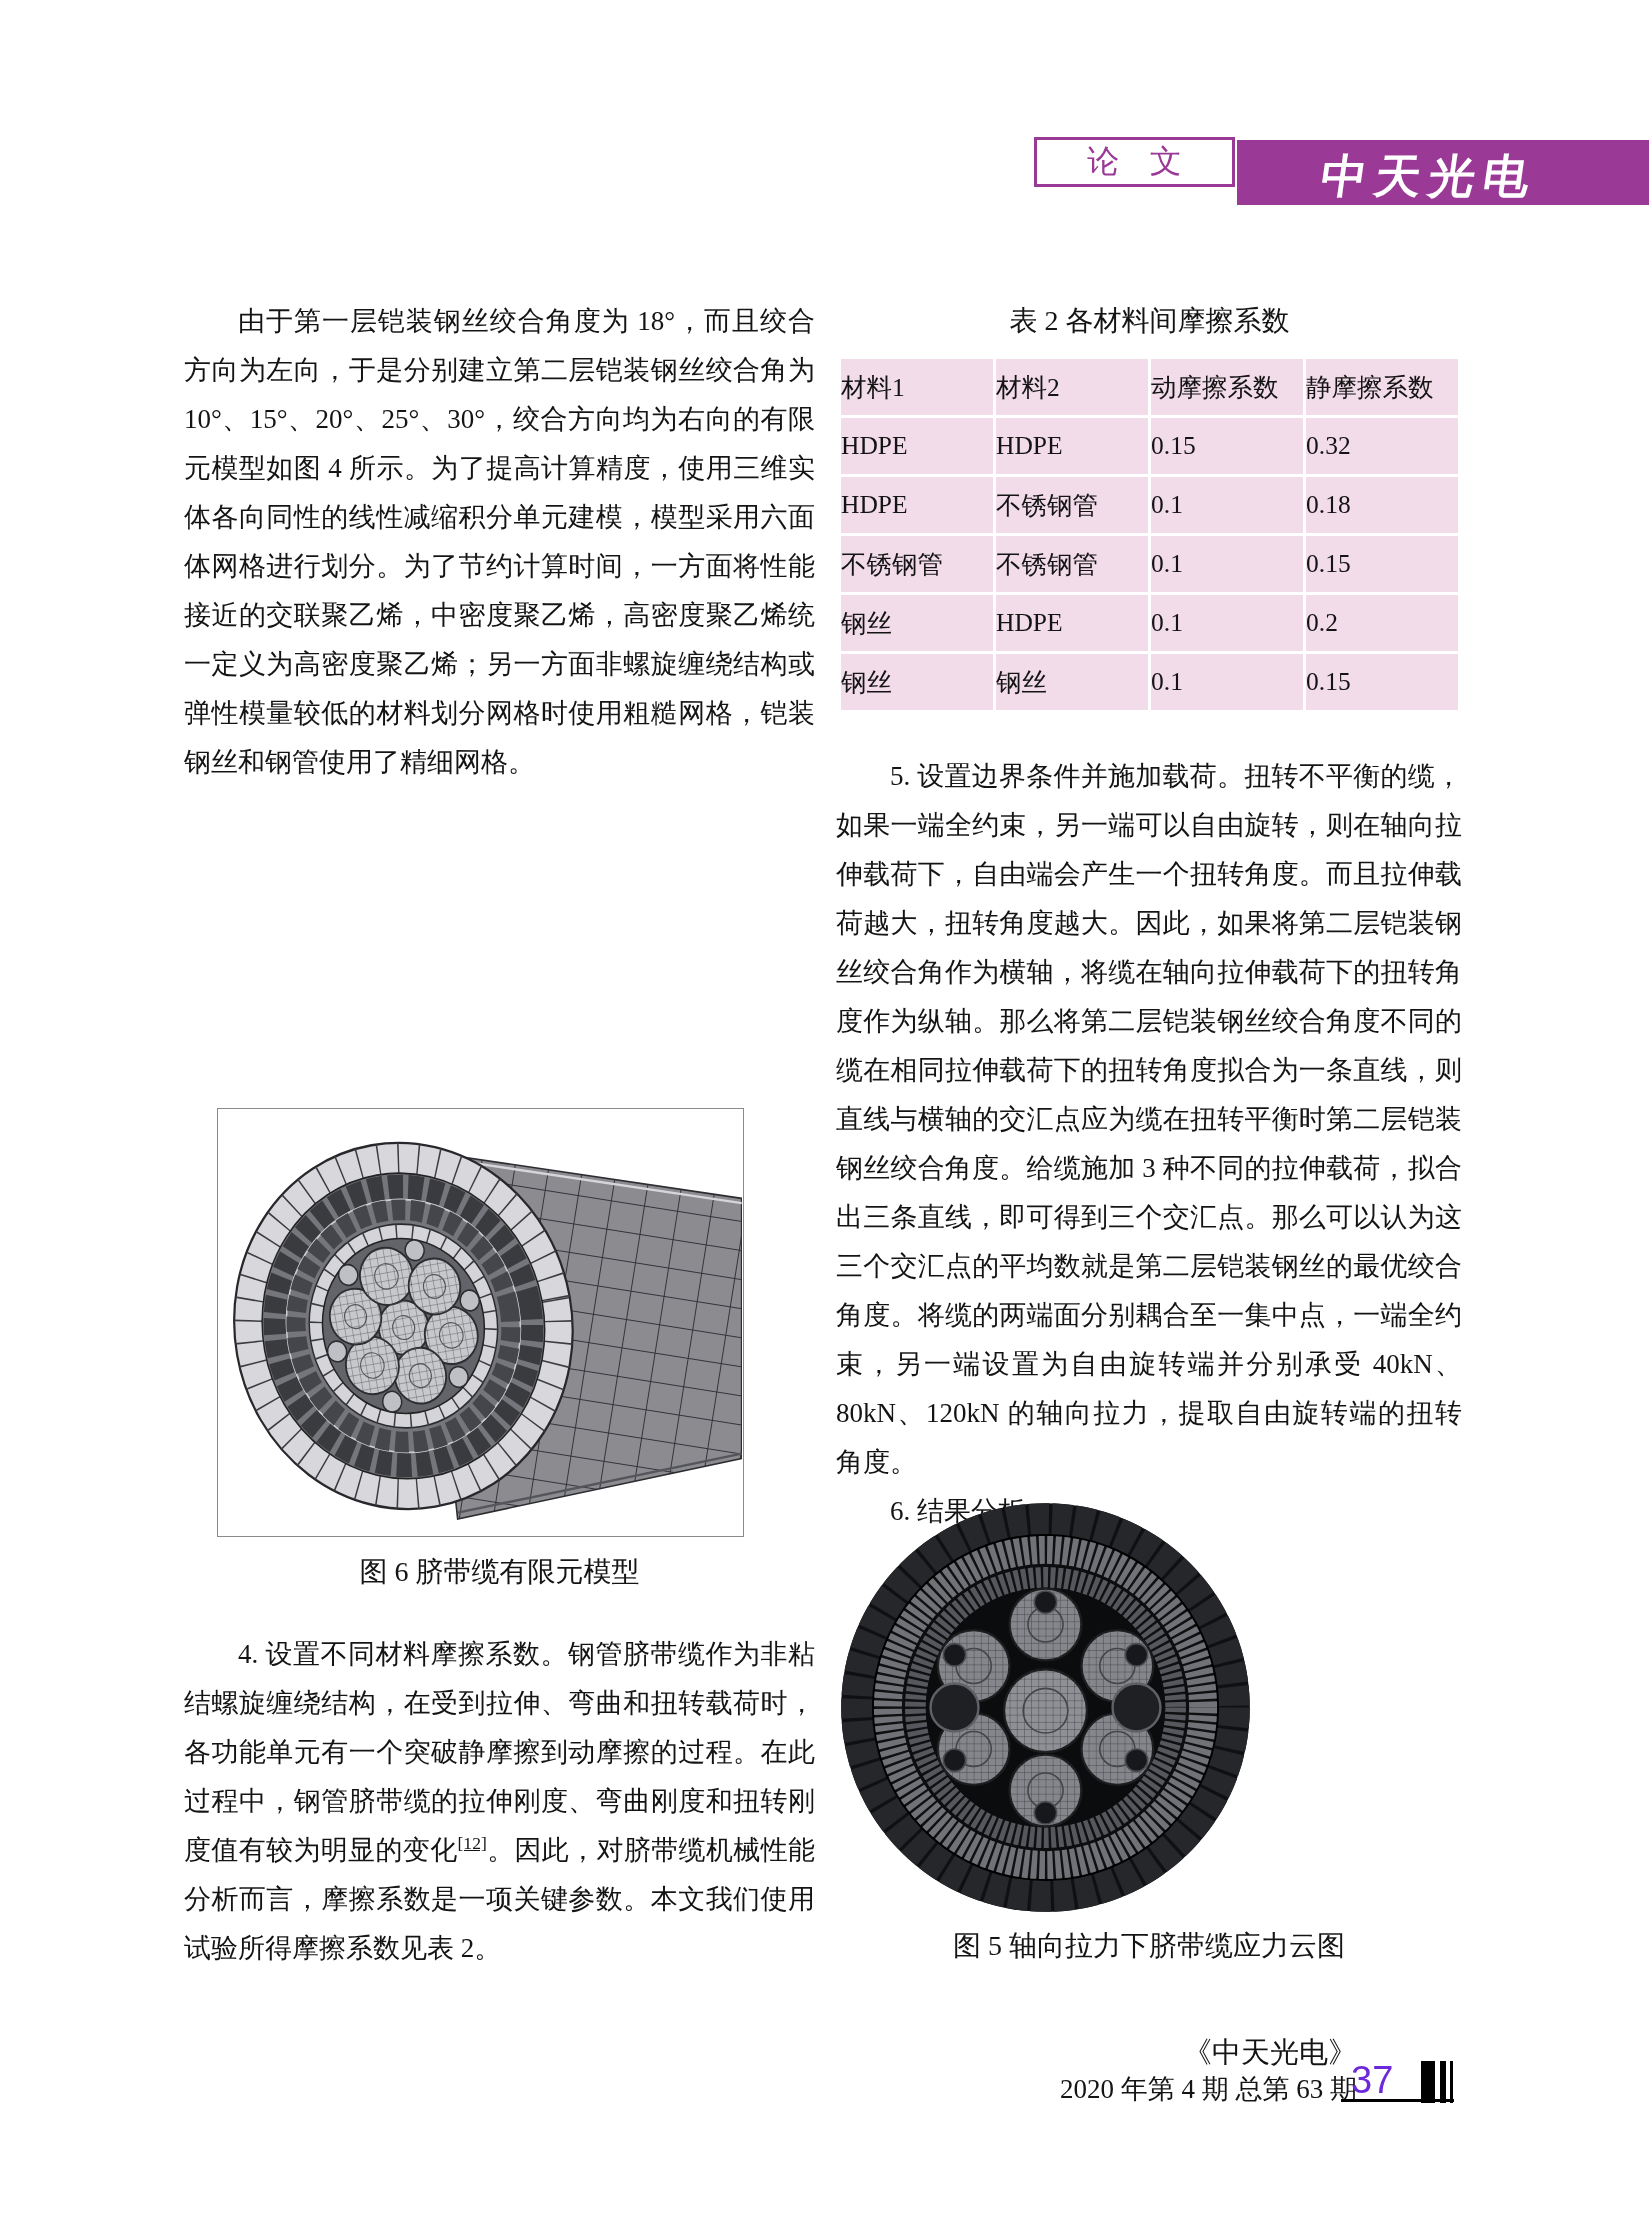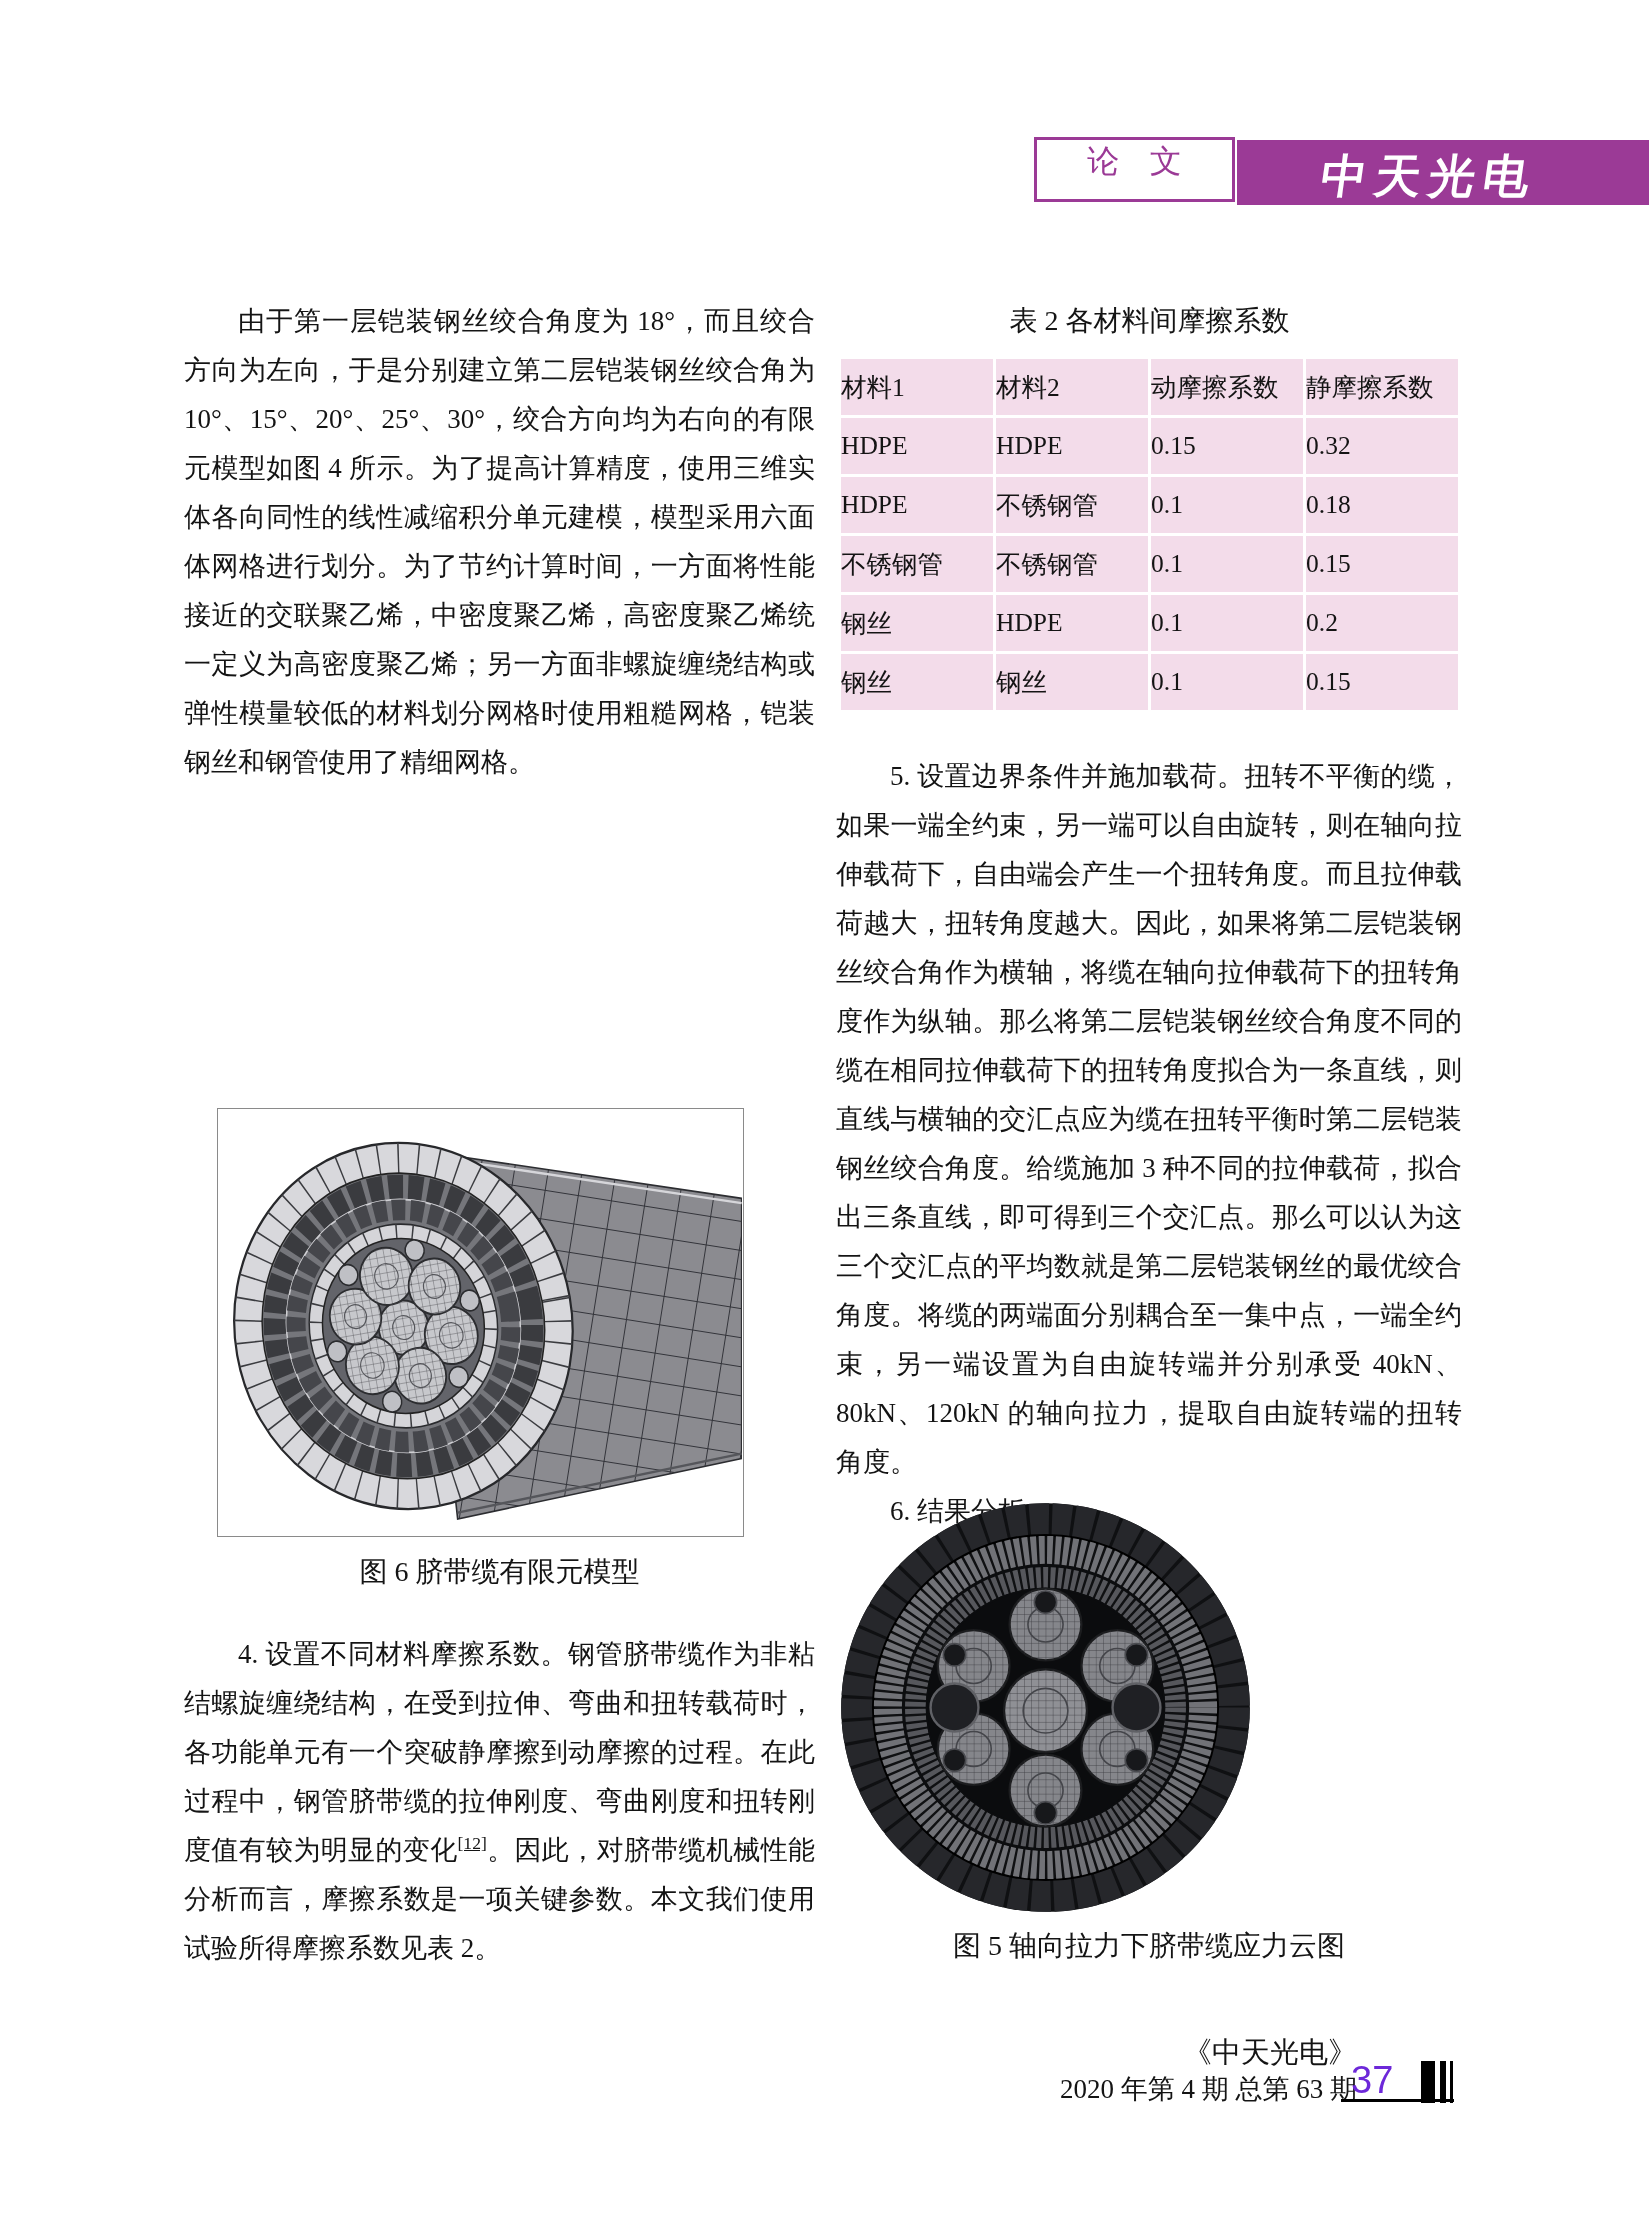--- a/index.html
+++ b/index.html
@@ -4,23 +4,23 @@
 <style>
   html,body { margin:0; padding:0; background:#e8e8e8; }
   .page {
     position:relative; width:1650px; height:2239px; margin:0 auto;
     background:#ffffff; overflow:hidden;
     font-family:"Liberation Serif","DejaVu Serif",serif; color:#141414;
   }
   
   .banner { position:absolute; left:1237px; top:140px; width:413px; height:65px; background:#9b3a96; }
   .tag-box {
-    position:absolute; left:1034px; top:137px; width:201px; height:65px;
+    position:absolute; left:1034px; top:137px; width:201px; height:50px;
     background:#fff; border:3.2px solid #9b3a96; box-sizing:border-box; z-index:2;
-    display:flex; align-items:flex-start; justify-content:center;
+    display:flex; align-items:center; justify-content:center;
     font-size:32px; color:#9b3a96; letter-spacing:11.2px; text-indent:11.2px;
   }
   .logo {
     position:absolute; left:84px; top:6.4px; color:#ffffff;
     font-size:46px; font-weight:bold; letter-spacing:8px;
     transform:skewX(-8deg); font-family:"Liberation Serif",serif;
   }
   
   .textblock { position:absolute; font-size:27px; line-height:49px; text-align:justify; }
   .textblock p { margin:0; text-indent:2em; }

